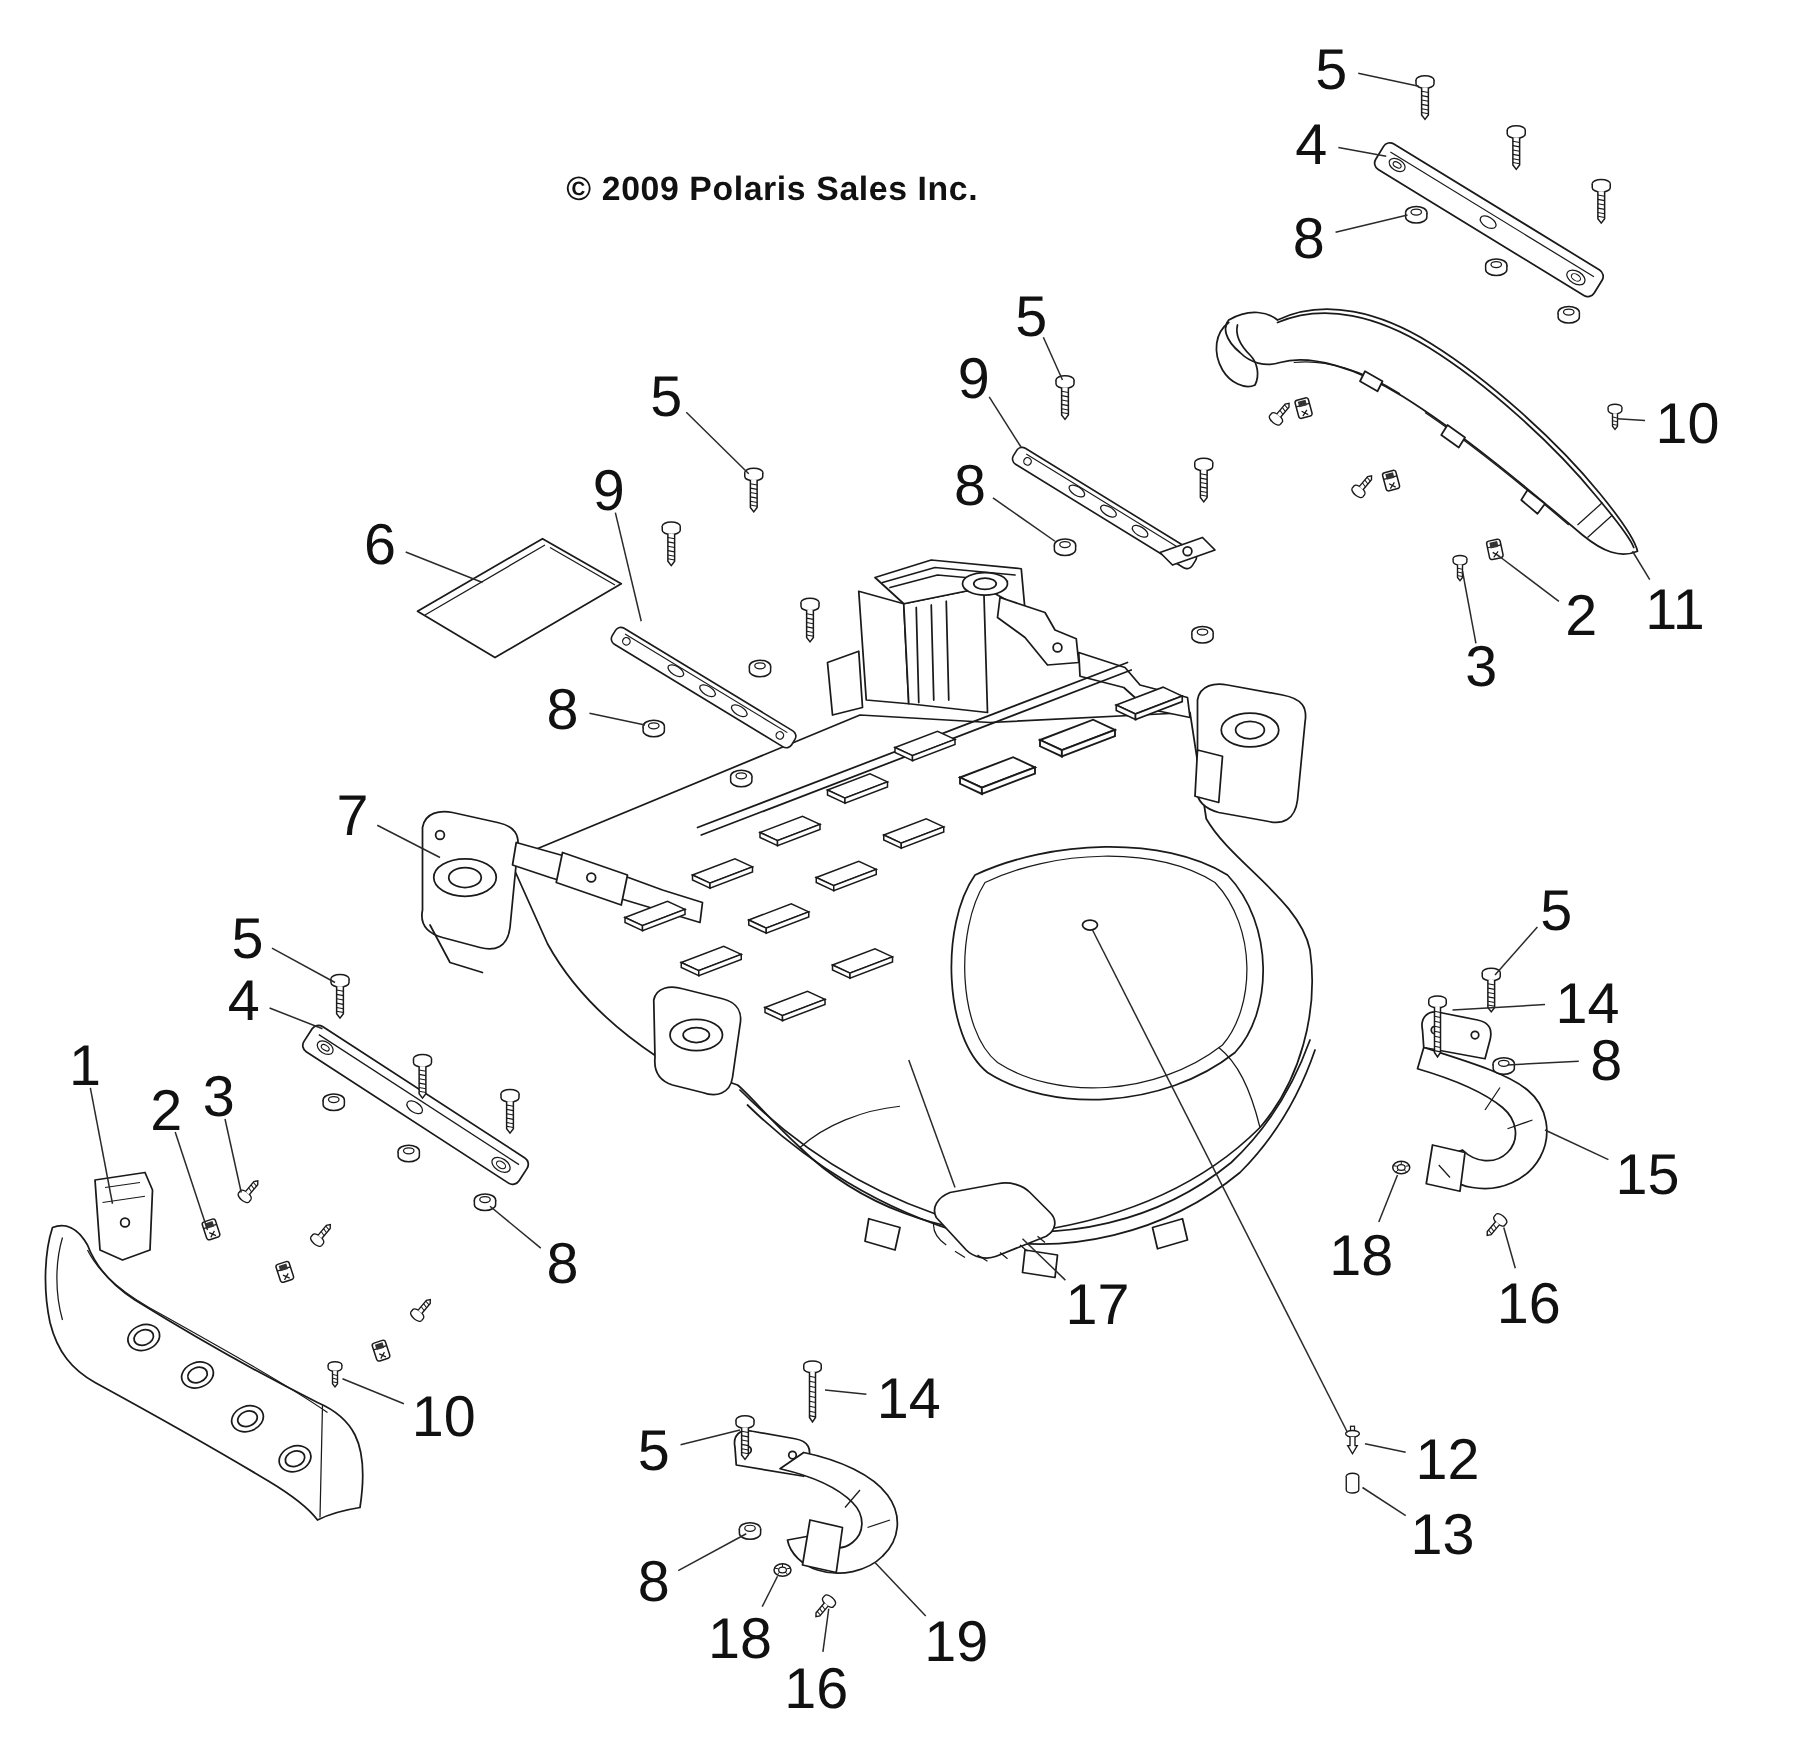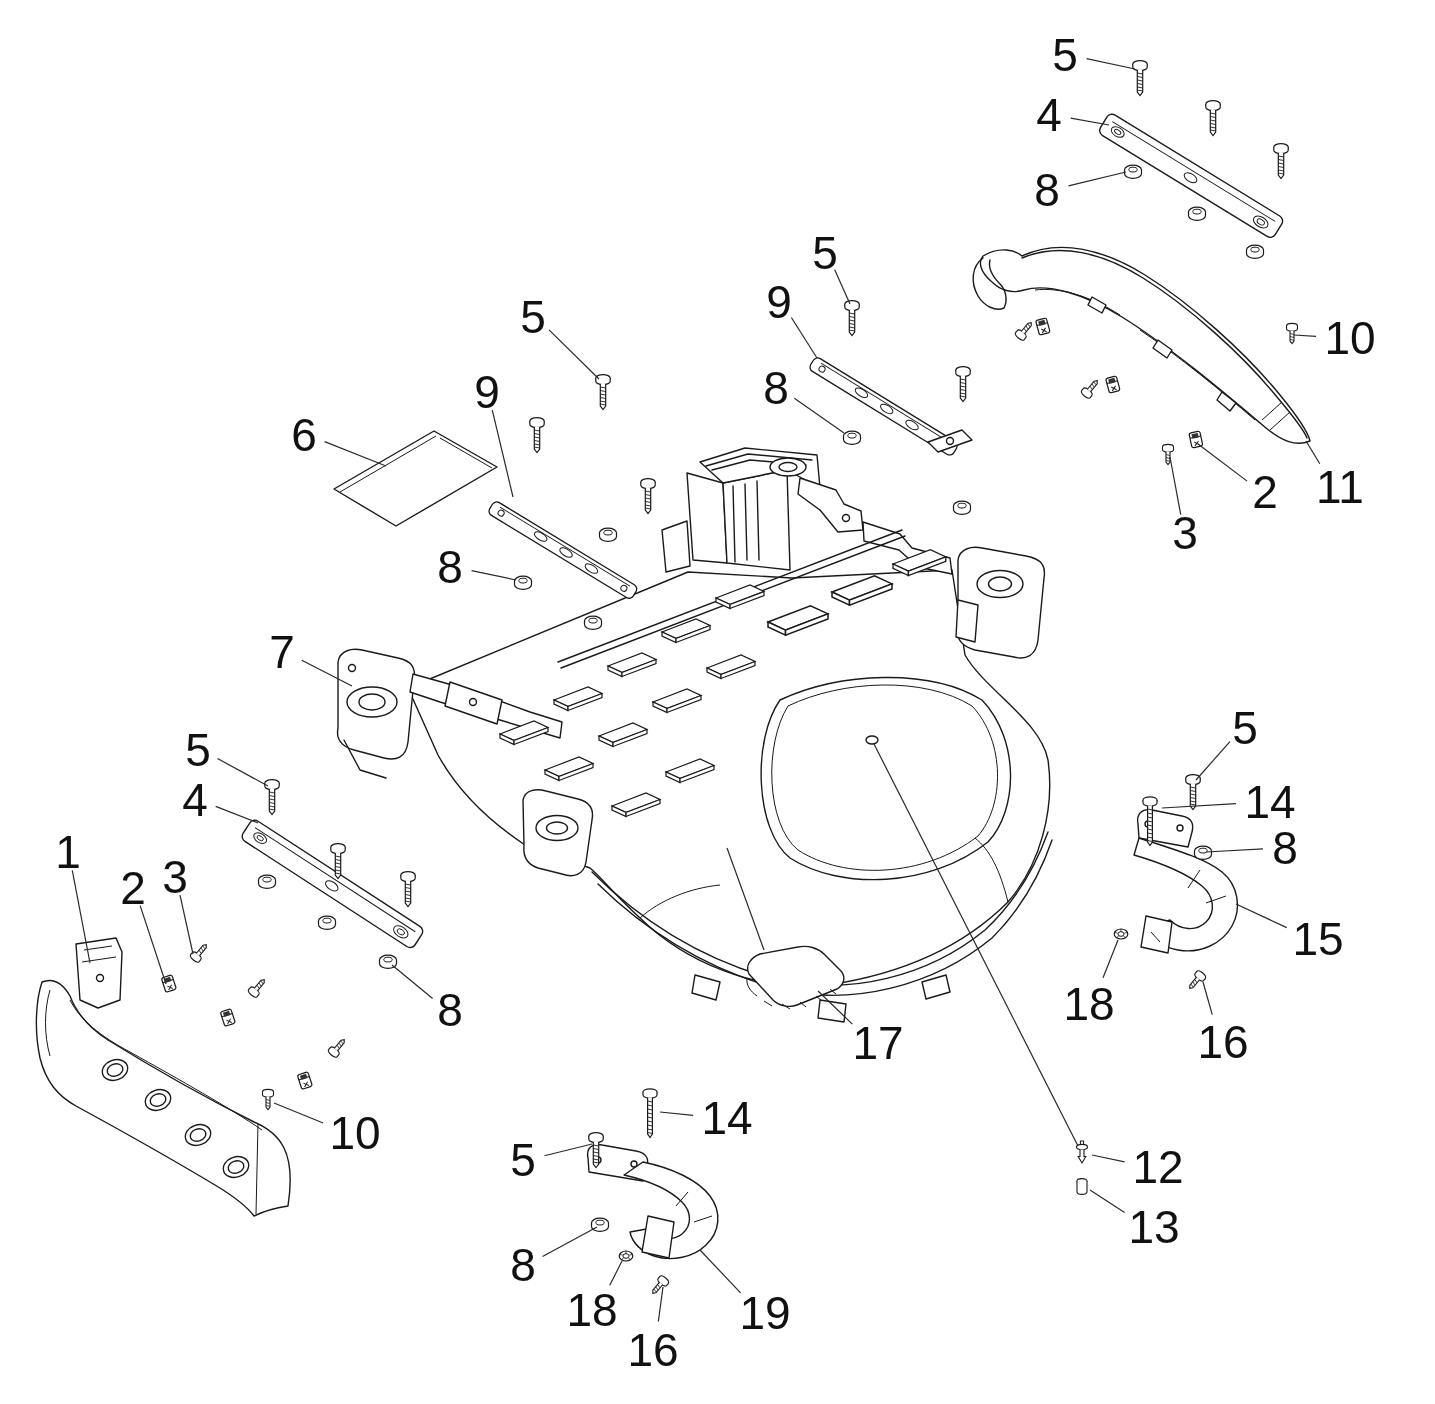--- a/index.html
+++ b/index.html
@@ -11,20 +11,21 @@
   .ln{stroke:#1a1a1a;stroke-width:1.4;fill:none;stroke-linejoin:round;stroke-linecap:round;}
   .fw{stroke:#1a1a1a;stroke-width:1.4;fill:#ffffff;stroke-linejoin:round;}
   .thin{stroke:#1a1a1a;stroke-width:1;fill:none;}
   .leader{stroke:#2a2a2a;stroke-width:1.2;fill:none;}
   .callout{font-family:"Liberation Sans",sans-serif;font-size:46px;fill:#111;}
 </style>
 </head>
 <body>
 
 <div id="stage">
+  <div id="copyright">© 2009 Polaris Sales Inc.</div>
 
   <svg width="1435" height="1404" viewBox="0 0 1435 1404" aria-hidden="false">
     <defs>
       <pattern id="xh" patternUnits="userSpaceOnUse" width="9" height="9">
         <path d="M0,9 L9,0 M0,0 L9,9" stroke="#1a1a1a" stroke-width="0.8" fill="none"></path>
       </pattern>
 
       <g id="sc">
         <ellipse cx="0" cy="0" rx="7.2" ry="3.4" fill="#fff" stroke="#1a1a1a" stroke-width="1.2"></ellipse>
         <path d="M-7.2,0 L-7.2,3.2 A7.2,3.4 0 0 0 7.2,3.2 L7.2,0" fill="#fff" stroke="#1a1a1a" stroke-width="1.2"></path>

